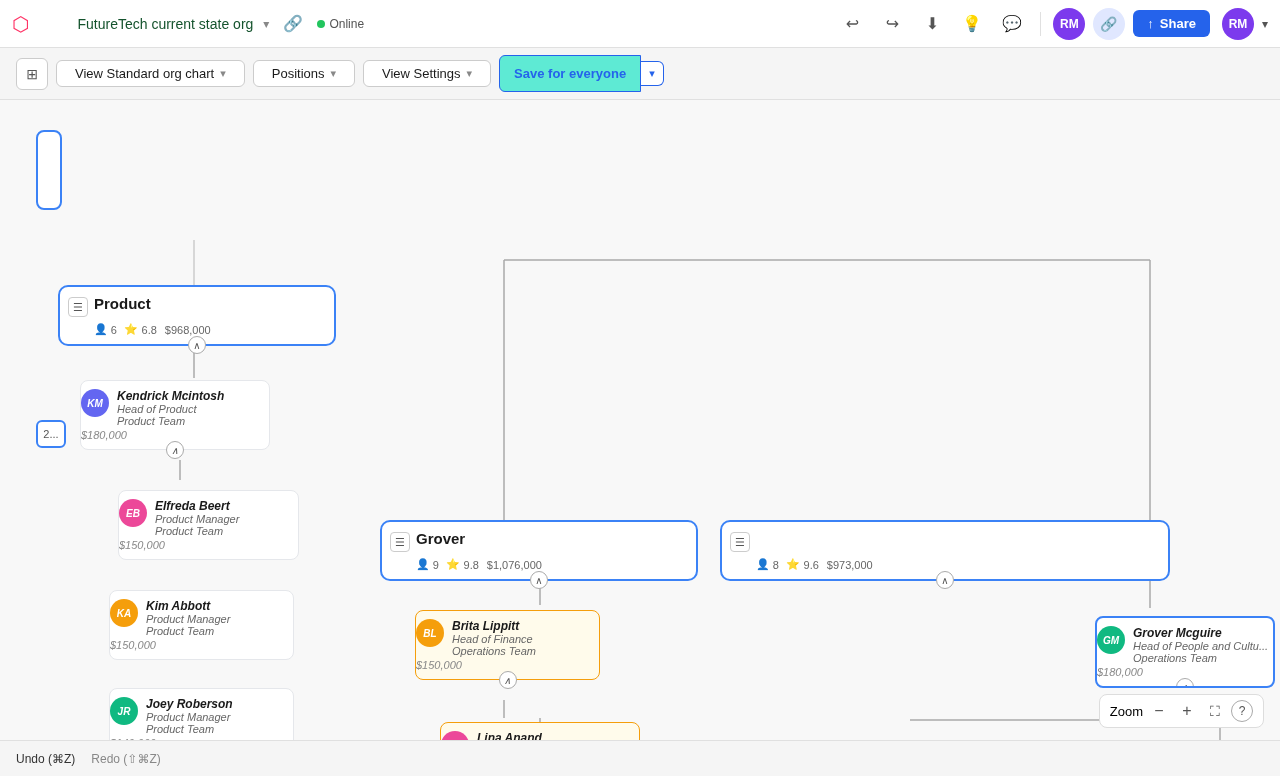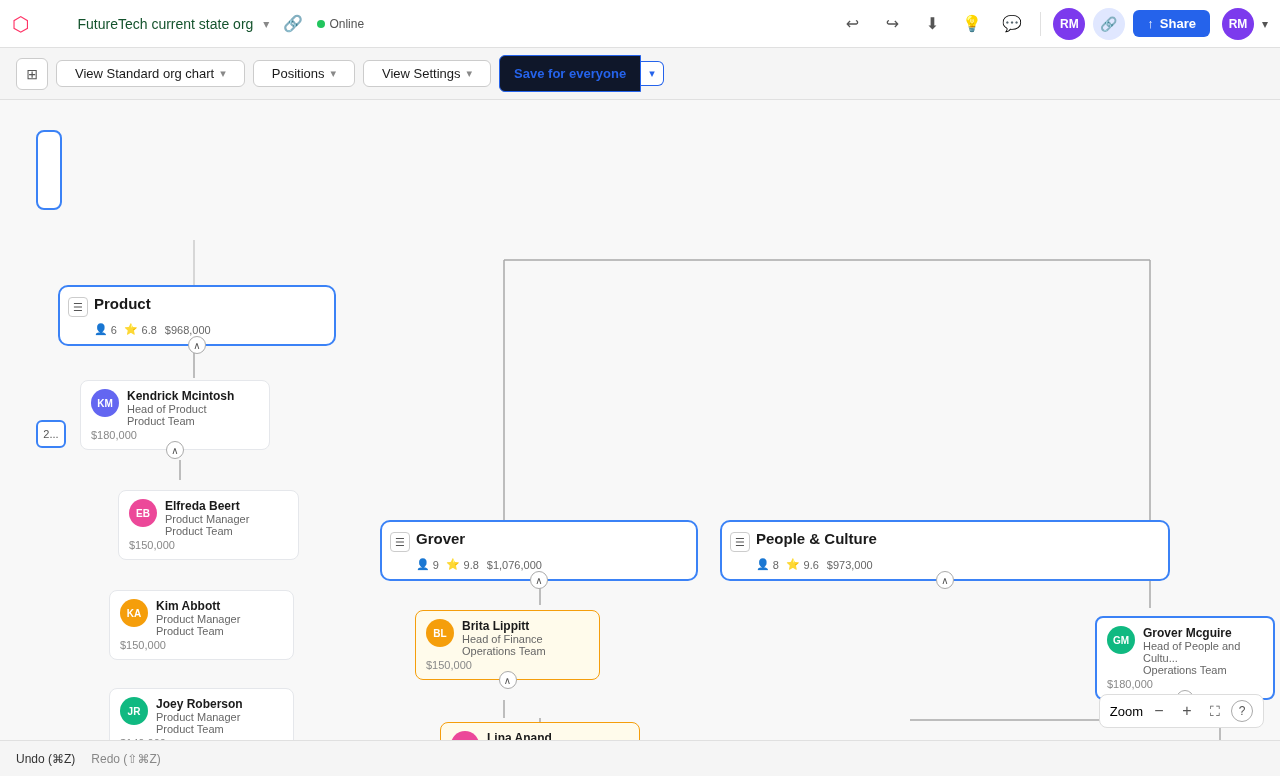--- a/index.html
+++ b/index.html
@@ -63,21 +63,21 @@
     }
     .toolbar-btn {
       display: flex; align-items: center; gap: 6px;
       background: #fff; border: 1px solid #ccc; border-radius: 6px;
       padding: 5px 18px; font-size: 13px; color: #1a1a1a; cursor: pointer;
     }
     .toolbar-btn .caret { color: #888; font-size: 11px; }
     .save-btn-wrap { display: flex; align-items: center; }
     .save-btn {
       display: flex; align-items: center;
-      background: #0f172a; border: 1.5px solid #2563eb; border-radius: 6px 0 0 6px;
+      background: #5eead4; border: 1.5px solid #2563eb; border-radius: 6px 0 0 6px;
       padding: 10px 14px; font-size: 13px; color: #2563eb; font-weight: 600; cursor: pointer;
     }
     .save-btn-caret {
       background: #fff; border: 1.5px solid #2563eb; border-left: none;
       border-radius: 0 6px 6px 0;
       padding: 5px 8px; font-size: 11px; color: #2563eb; cursor: pointer;
     }
 
     
     .canvas { position: relative; width: 1280px; height: calc(776px - 48px - 52px); overflow: hidden; background: #f8f8f8; }
@@ -102,23 +102,24 @@
       background: #fff; cursor: pointer;
     }
     .group-title { font-size: 15px; font-weight: 600; color: #1a1a1a; text-align: left; flex: 1; }
     .group-stats { display: flex; align-items: center; gap: 8px; font-size: 11px; color: #666; padding-left: 26px; }
     .stat-item { display: flex; align-items: center; gap: 3px; }
 
     .person-card {
       background: #fff;
       border: 1.5px solid #e5e7eb;
       border-radius: 8px;
-      padding: 8px 10px;
+      padding: 8px 0;
       display: flex; flex-direction: column; gap: 2px;
       position: absolute;
+      font-style: italic;
     }
     .person-card.highlighted { border: 1.5px solid #f59e0b; background: #fffbeb; }
     .person-card.selected { border: 2px solid #3b82f6; }
 
     .person-row { display: flex; align-items: flex-start; gap: 8px; }
     .person-name { font-size: 12px; font-weight: 600; color: #1a1a1a; }
     .person-role { font-size: 11px; color: #666; }
     .person-team { font-size: 11px; color: #666; }
     .person-salary { font-size: 11px; color: #888; }
 
@@ -387,21 +388,20 @@
         <div class="person-role">Financial Controller</div>
         <div class="person-team">Finance Team</div>
       </div>
     </div>
     <div class="person-salary">$150,000</div>
   </div>
 
   <div class="group-card" style="left:720px; top:420px; width:450px; border-color:#3b82f6;">
     <div class="group-header">
       <div class="group-icon">☰</div>
-      <div class="group-title">People &amp; Culture</div>
     </div>
     <div class="group-stats">
       <span class="stat-item">
         <span>👤</span>
           <span>8</span>
       </span>
       <span class="stat-item">
         <span>⭐</span>
           <span>9.6</span>
       </span>

